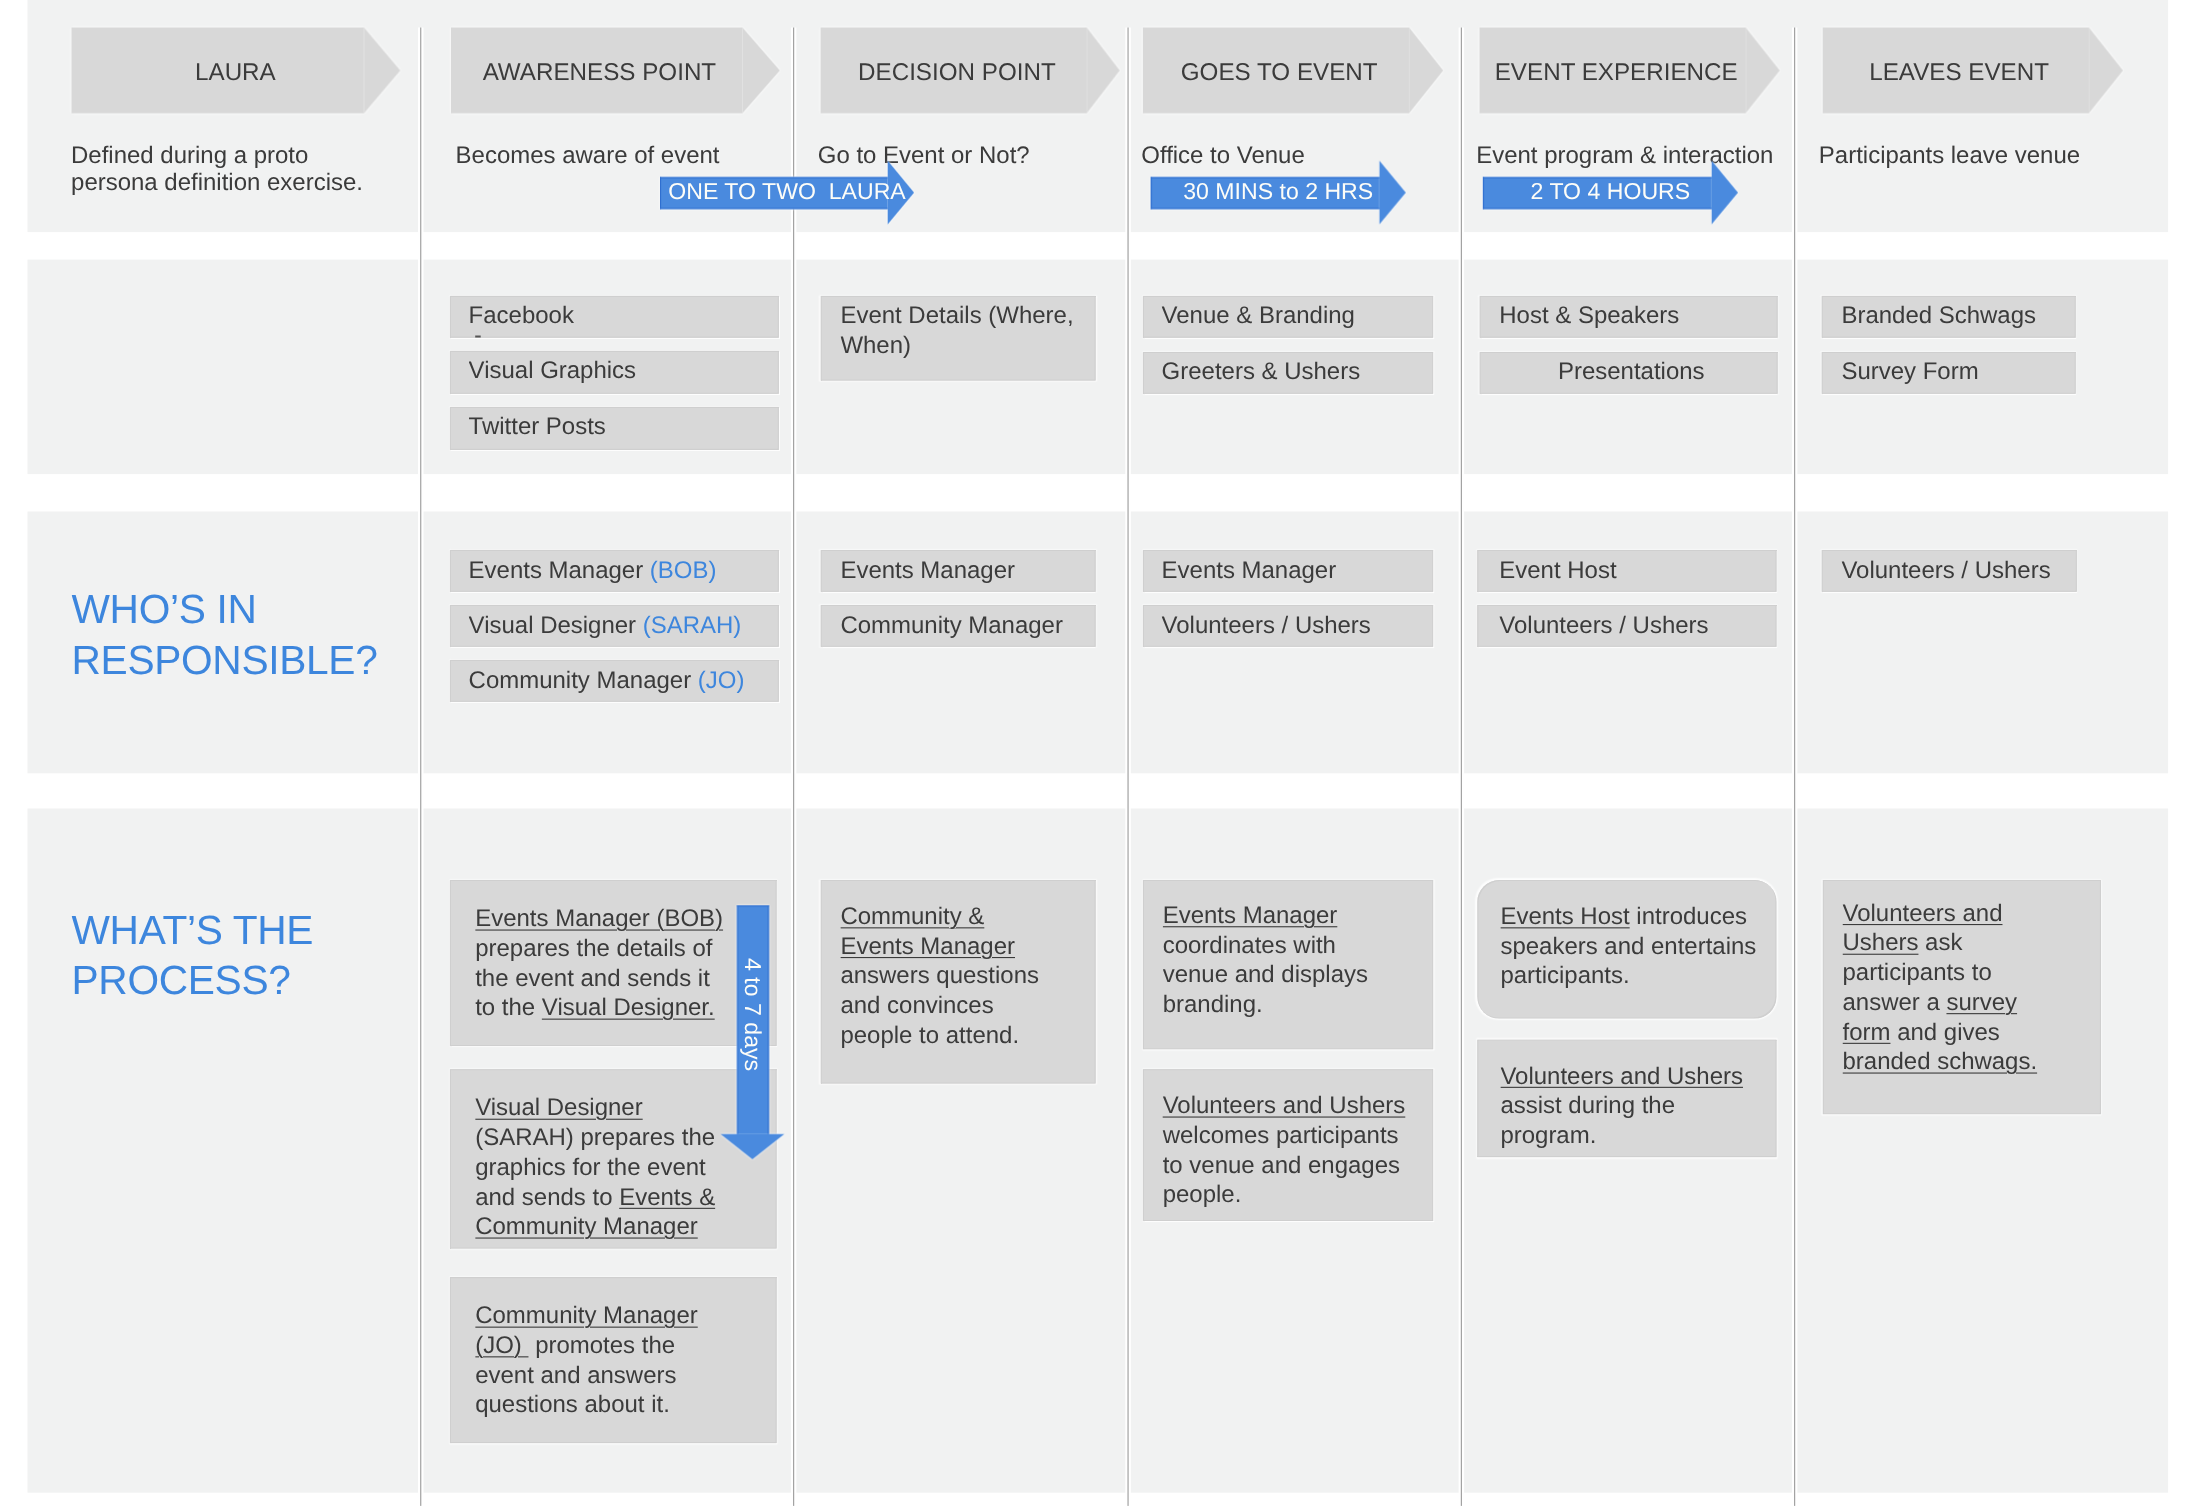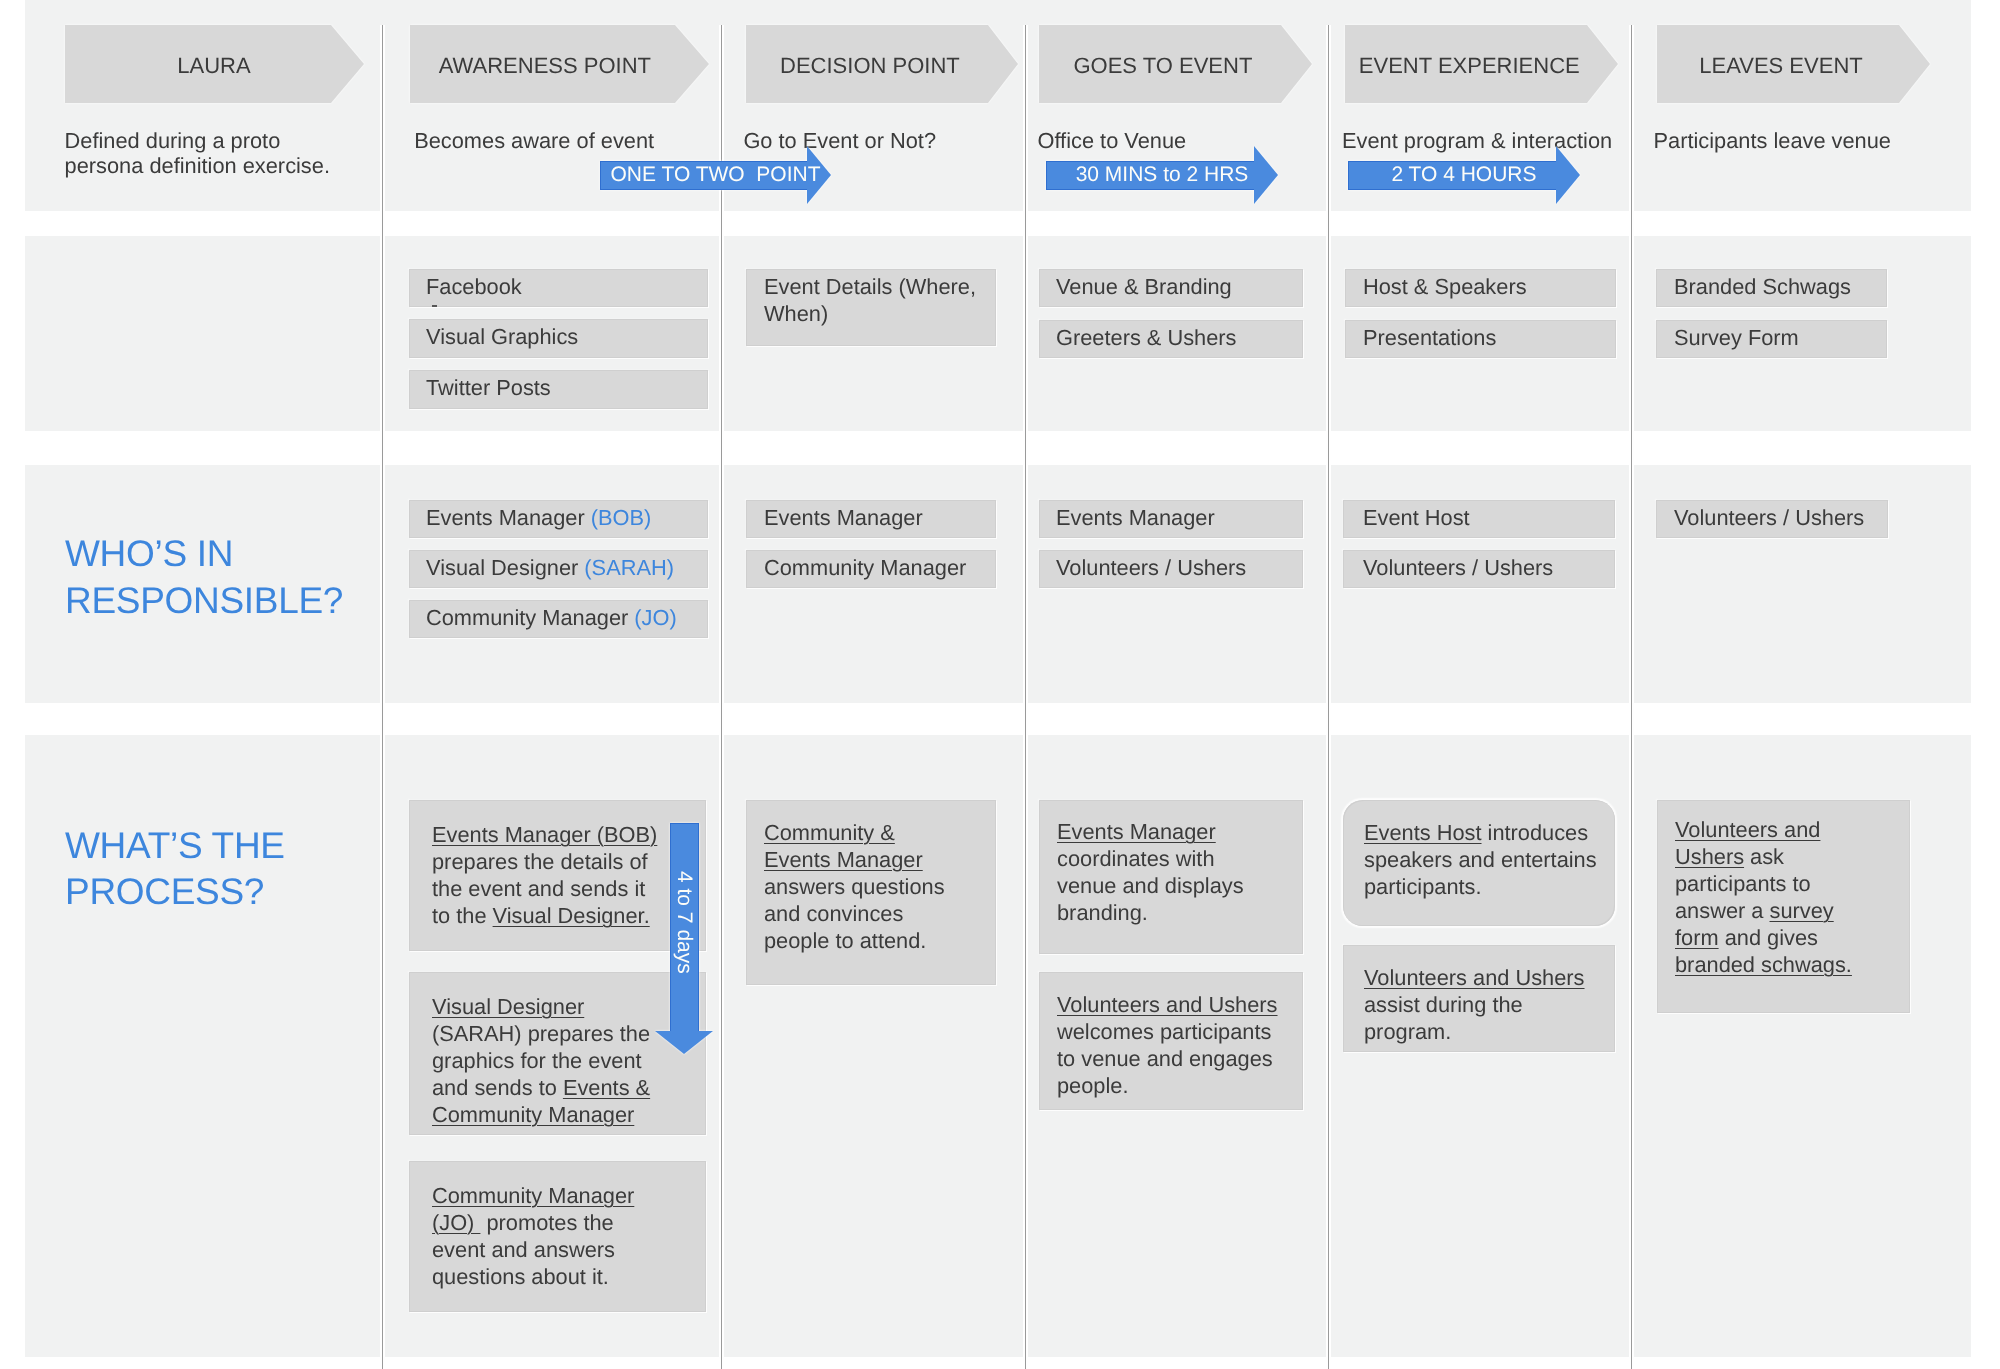--- a/index.html
+++ b/index.html
@@ -112,21 +112,21 @@
 persona definition exercise.</div>
   <div class="sub" style="left:414.2px;top:128px;width:300px;">Becomes aware of event</div>
   <div class="sub" style="left:743.4px;top:128px;width:280px;">Go to Event or Not?</div>
   <div class="sub" style="left:1037.5px;top:128px;width:280px;">Office to Venue</div>
   <div class="sub" style="left:1342px;top:128px;width:290px;">Event program &amp; interaction</div>
   <div class="sub" style="left:1653.5px;top:128px;width:300px;">Participants leave venue</div>
 
   <div class="harrow" style="left:600px;top:146px;width:231px;">
     <div class="bar" style="width:206.5px"></div>
     <div class="head" style="left:206.5px"></div>
-    <div class="lab">ONE TO TWO  POINT</div>
+    <div class="lab">ONE TO TWO  LAURA</div>
   </div>
   <div class="harrow" style="left:1046px;top:146px;width:232px;">
     <div class="bar" style="width:207.5px"></div>
     <div class="head" style="left:207.5px"></div>
     <div class="lab">30 MINS to 2 HRS</div>
   </div>
   <div class="harrow" style="left:1348px;top:146px;width:232px;">
     <div class="bar" style="width:207.5px"></div>
     <div class="head" style="left:207.5px"></div>
     <div class="lab">2 TO 4 HOURS</div>
@@ -155,21 +155,21 @@
   <div class="box mini" style="left:1039px;top:269px;width:264px;height:38px;">
     <div class="t" style="top:4px;left:17px;width:235px;"><span>Venue &amp; Branding</span></div>
     </div>
   <div class="box mini" style="left:1039px;top:320px;width:264px;height:38px;">
     <div class="t" style="top:4px;left:17px;width:235px;"><span>Greeters &amp; Ushers</span></div>
     </div>
 
   <div class="box mini" style="left:1345px;top:269px;width:271px;height:38px;">
     <div class="t" style="top:4px;left:18px;width:240px;"><span>Host &amp; Speakers</span></div>
     </div>
-  <div class="box mini" style="left:1345px;top:320px;width:271px;height:38px;">
+  <div class="box mini" style="left:1345px;top:320px;width:271px;height:38px;text-align:center;">
     <div class="t" style="top:4px;left:18px;width:240px;"><span>Presentations</span></div>
     </div>
 
   <div class="box mini" style="left:1656px;top:269px;width:231px;height:38px;">
     <div class="t" style="top:4px;left:18px;width:205px;"><span>Branded Schwags</span></div>
     </div>
   <div class="box mini" style="left:1656px;top:320px;width:231px;height:38px;">
     <div class="t" style="top:4px;left:18px;width:205px;"><span>Survey Form</span></div>
     </div>
 

